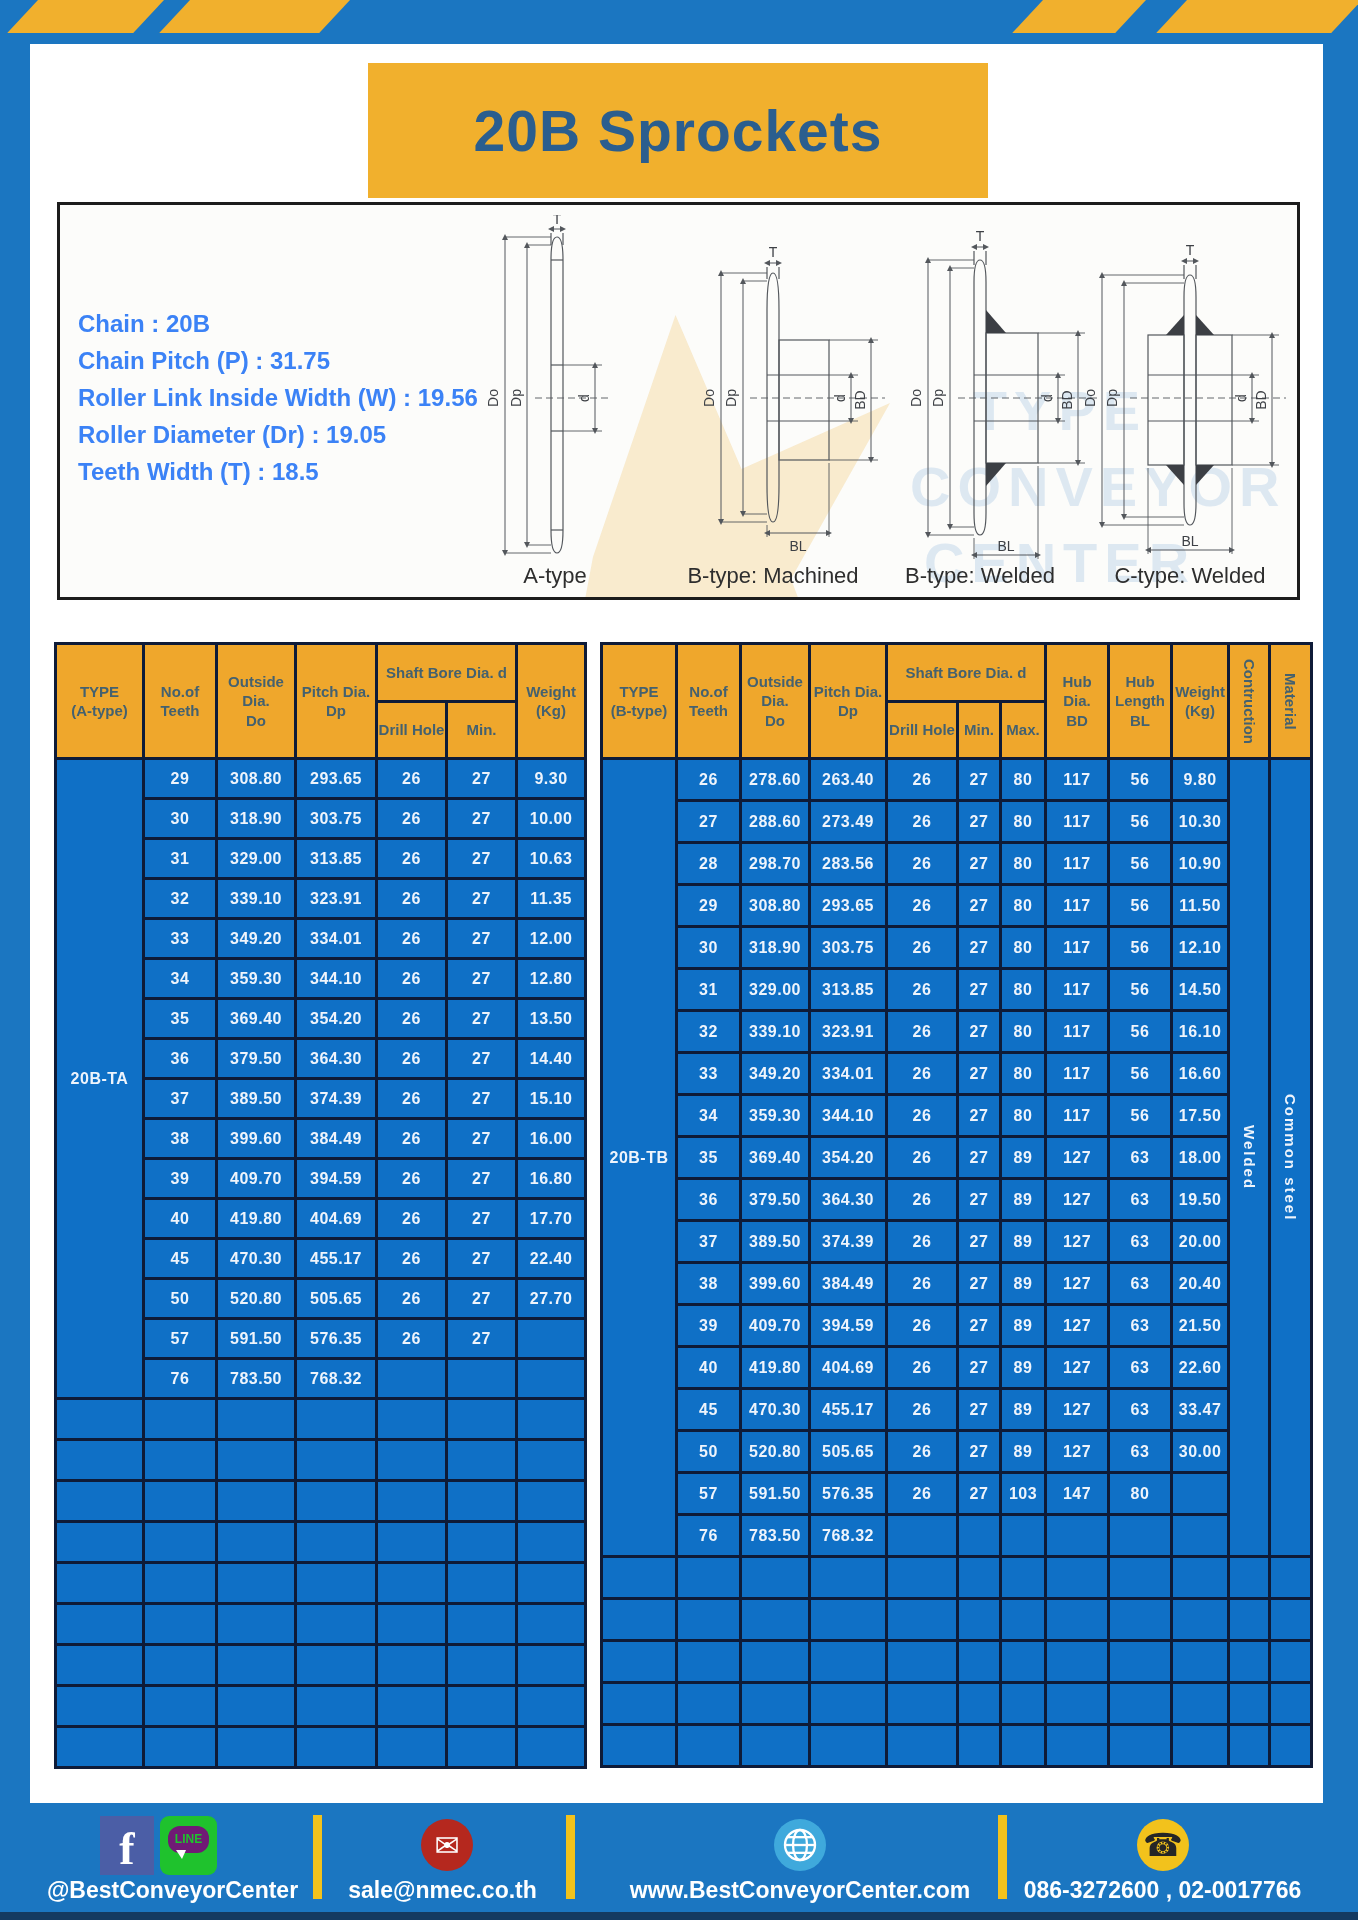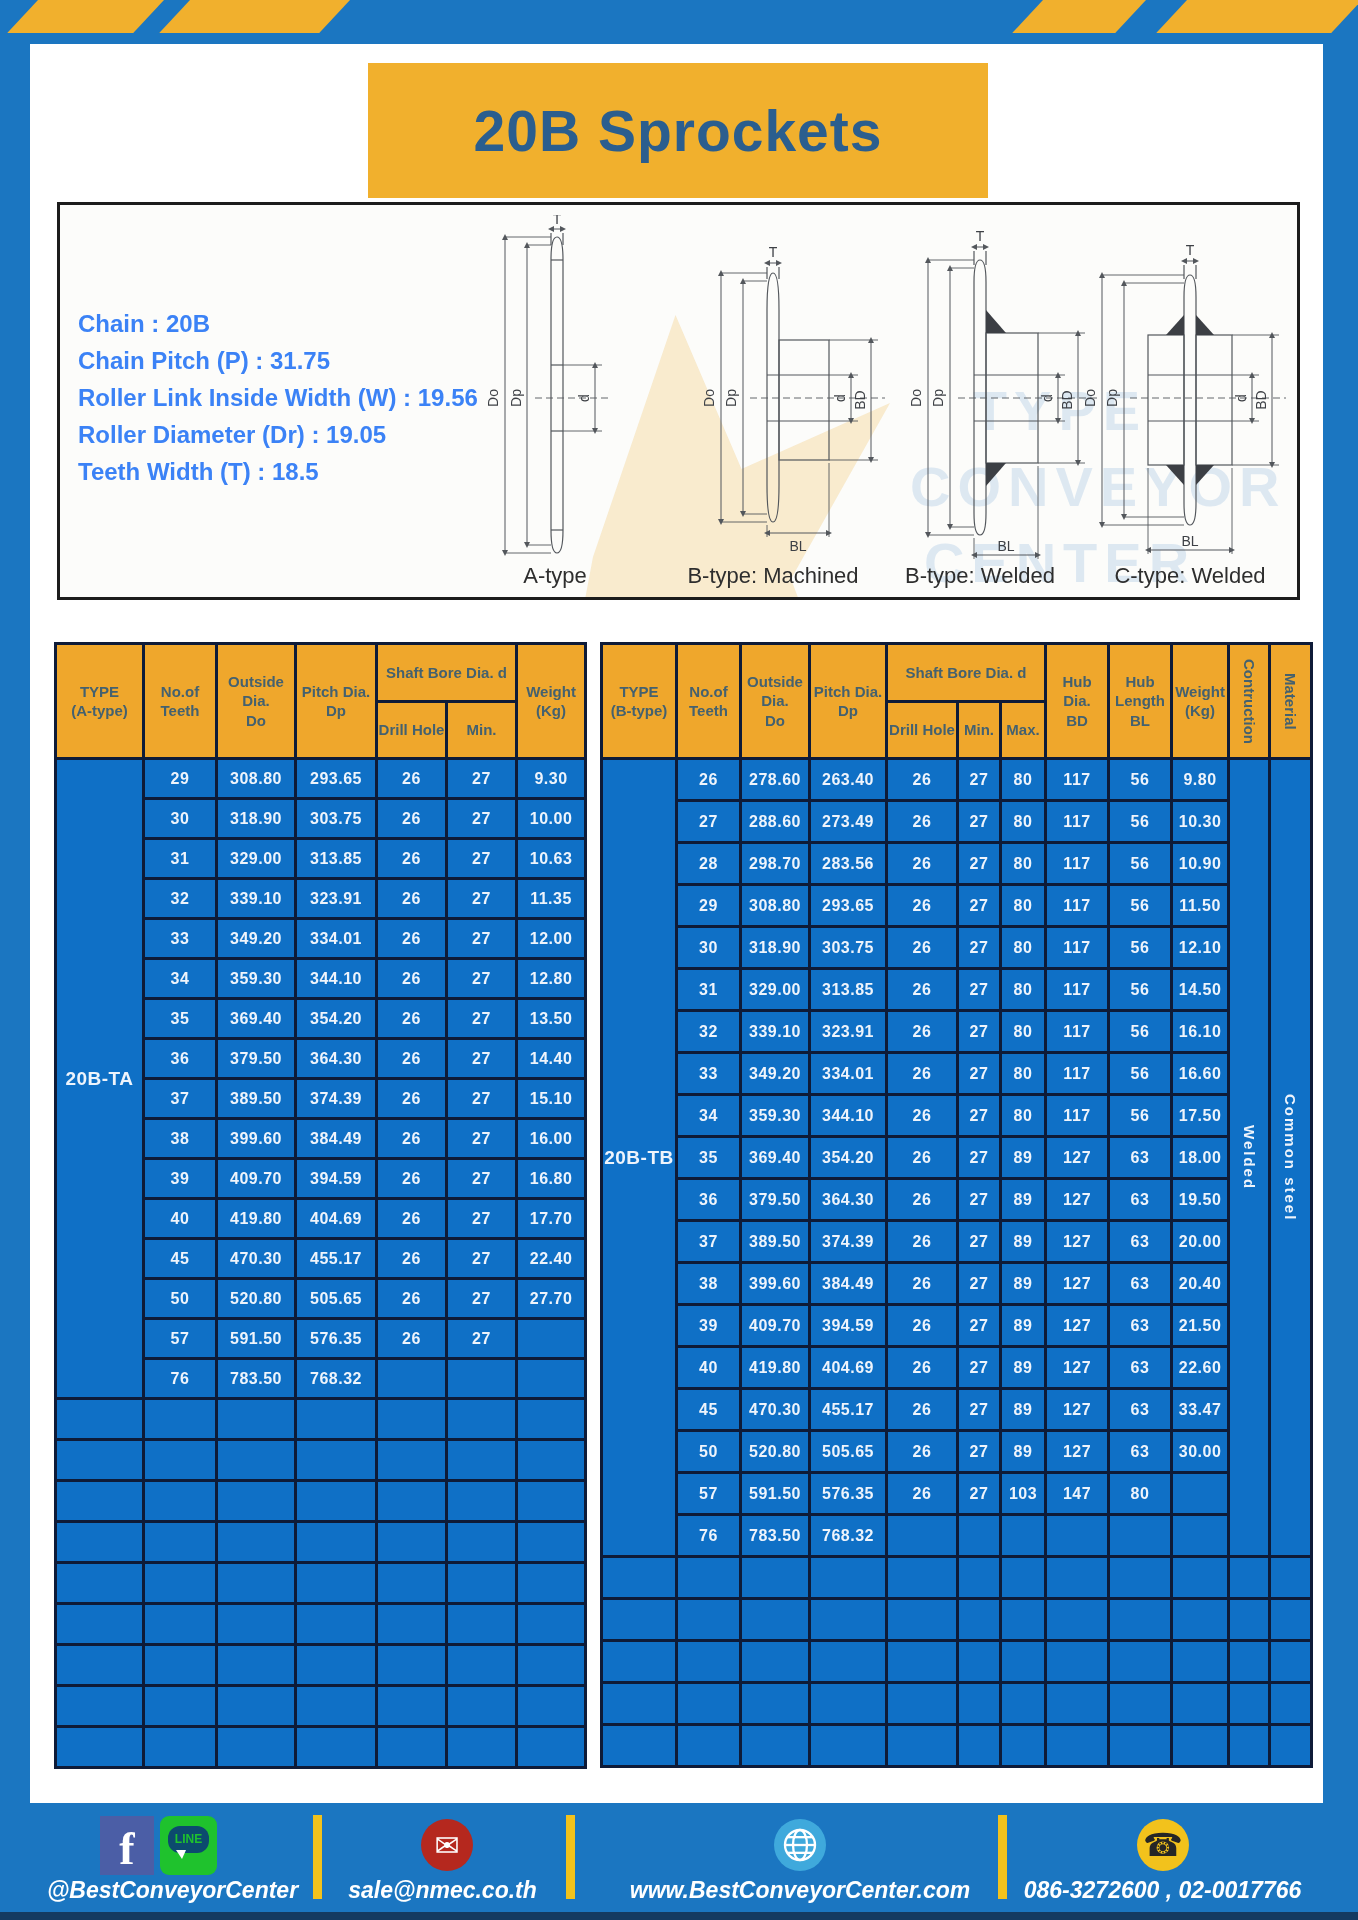--- a/index.html
+++ b/index.html
@@ -36,32 +36,32 @@
   th,td{border:3px solid #0e1b38;padding:0;text-align:center;vertical-align:middle;overflow:hidden;}
   th{background:#efa72c;color:#44616f;font-weight:bold;font-size:15px;line-height:1.3;white-space:pre-line;}
   td{color:#eef4fc;font-weight:bold;font-size:16px;letter-spacing:.5px;}
   .t-left{left:54px;top:642px;width:530px;border:3px solid #0a0f1e;}
   .t-right{left:600px;top:642px;width:710px;border:3px solid #0a0f1e;}
   thead tr.h1{height:58px;} thead tr.h2{height:57px;}
   .t-left tbody tr.data-row{height:40px;} .t-left tbody tr.empty-row{height:41px;}
   .t-right tbody tr.data-row{height:42px;} .t-right tbody tr.empty-row{height:42px;}
   th.vth, td.vert-cell{writing-mode:vertical-rl;}
   td.vert-cell{font-size:15px;letter-spacing:2px;}
-  td.type-cell{font-size:19px;margin-top:28px;}
+  td.type-cell{font-size:16px;margin-top:28px;}
 
   
   .footer{position:absolute;left:0;top:1803px;width:1358px;height:109px;background:#1b76c1;}
   .footer-strip{position:absolute;left:0;top:1912px;width:1358px;height:8px;background:#143a61;}
   .fdiv{position:absolute;top:12px;width:9px;height:84px;background:#f2c21c;}
-  .flabel{position:absolute;top:74px;font-size:23px;font-weight:bold;color:#ffffff;text-align:center;font-style:italic;}
+  .flabel{position:absolute;top:74px;font-size:23px;font-weight:bold;color:#ffffff;text-align:center;}
   .fb-icon{position:absolute;left:100px;top:13px;width:54px;height:59px;background:#4b5ea6;
            color:#fff;font-weight:bold;font-size:46px;text-align:center;line-height:66px;
            font-family:"Liberation Serif",serif;}
   .line-icon{position:absolute;left:160px;top:13px;width:57px;height:59px;background:#1fc22d;border-radius:9px;}
-  .line-bubble{position:absolute;left:8px;top:10px;width:41px;height:27px;background:#0c4a6e;border-radius:12px;
+  .line-bubble{position:absolute;left:8px;top:10px;width:41px;height:27px;background:#701a75;border-radius:12px;
                text-align:center;font-size:12px;font-weight:bold;color:#1fc22d;line-height:27px;}
   .line-tail{position:absolute;left:16px;top:34px;width:0;height:0;
              border-left:6px solid transparent;border-right:4px solid transparent;border-top:9px solid #fff;}
   .circle-icon{position:absolute;border-radius:50%;width:52px;height:52px;top:16px;
                display:flex;align-items:center;justify-content:center;}
   .mail-circle{left:421px;background:#b5281e;color:#fff;font-size:30px;}
   .globe-circle{left:774px;background:#3fa9dc;}
   .phone-circle{left:1137px;background:#f2c21c;color:#262626;font-size:32px;}
 </style>
 </head>

